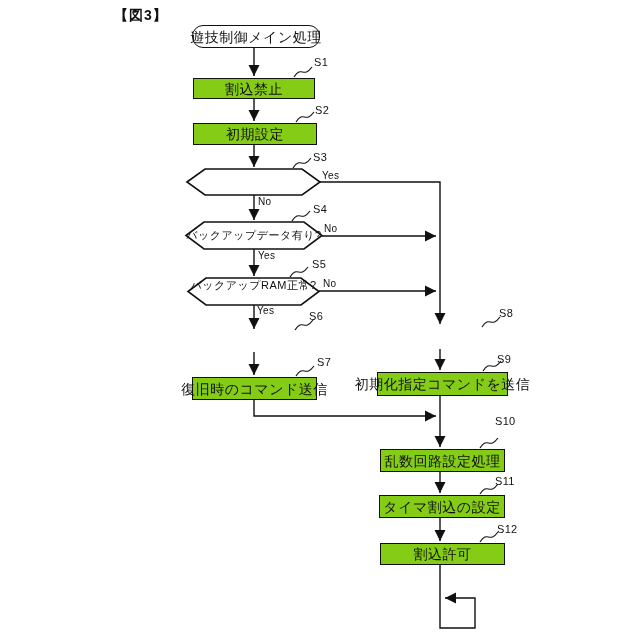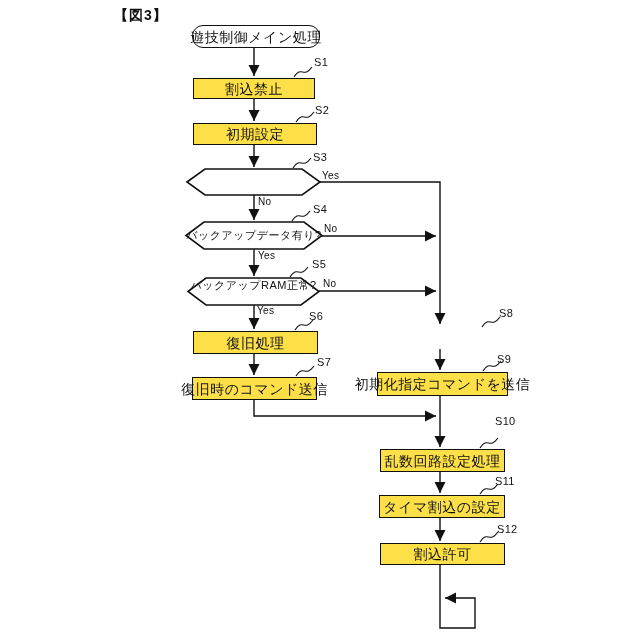--- a/index.html
+++ b/index.html
@@ -10,21 +10,21 @@
   }
   .overlay{position:absolute;left:0;top:0;width:640px;height:640px;}
   .fig-label{
     position:absolute;left:114px;top:7px;font-size:14px;font-weight:600;
     letter-spacing:1px;
   }
   .node{
     position:absolute;display:flex;align-items:center;justify-content:center;
     font-size:14px;letter-spacing:0.5px;white-space:nowrap;line-height:1;
   }
-  .box{border:1.6px solid #111;background:#fde047;}
+  .box{border:1.6px solid #111;background:#84cc16;}
   .pill{border:1.6px solid #111;background:#fff;border-radius:11px;}
   .dec-label{
     position:absolute;display:flex;align-items:center;justify-content:center;
     font-size:11px;letter-spacing:0.5px;white-space:nowrap;line-height:1;
   }
   .step{
     position:absolute;font-size:11px;letter-spacing:0.3px;line-height:1;
   }
   .branch{
     position:absolute;font-size:10px;line-height:1;letter-spacing:0.3px;
@@ -86,21 +86,20 @@
   <div class="fig-label">【図3】</div>
 
   <div class="node pill" style="left:192px;top:25px;width:126px;height:21px">遊技制御メイン処理</div>
 
   <div class="node box" style="left:193px;top:78px;width:120px;height:19px">割込禁止</div>
   <div class="node box" style="left:193px;top:123px;width:122px;height:20px">初期設定</div>
 
   <div class="dec-label" style="left:186px;top:222px;width:136px;height:27px">バックアップデータ有り?</div>
   <div class="dec-label" style="left:188px;top:278px;width:131px;height:14px">バックアップRAM正常?</div>
 
-  <div class="node box" style="left:193px;top:331px;width:123px;height:21px">復旧処理</div>
   <div class="node box" style="left:192px;top:377px;width:123px;height:21px">復旧時のコマンド送信</div>
 
   <div class="node box" style="left:377px;top:372px;width:129px;height:22px">初期化指定コマンドを送信</div>
   <div class="node box" style="left:380px;top:449px;width:123px;height:21px">乱数回路設定処理</div>
   <div class="node box" style="left:379px;top:495px;width:124px;height:21px">タイマ割込の設定</div>
   <div class="node box" style="left:380px;top:543px;width:123px;height:20px">割込許可</div>
 
   <div class="step" style="left:314px;top:57px">S1</div>
   <div class="step" style="left:315px;top:105px">S2</div>
   <div class="step" style="left:313px;top:152px">S3</div>

